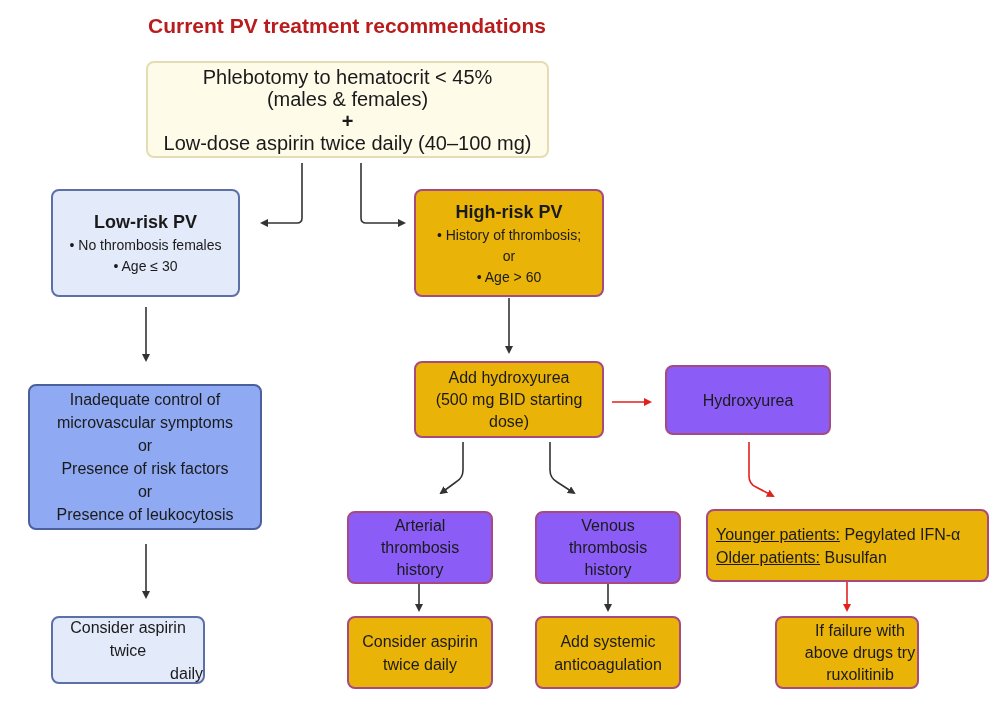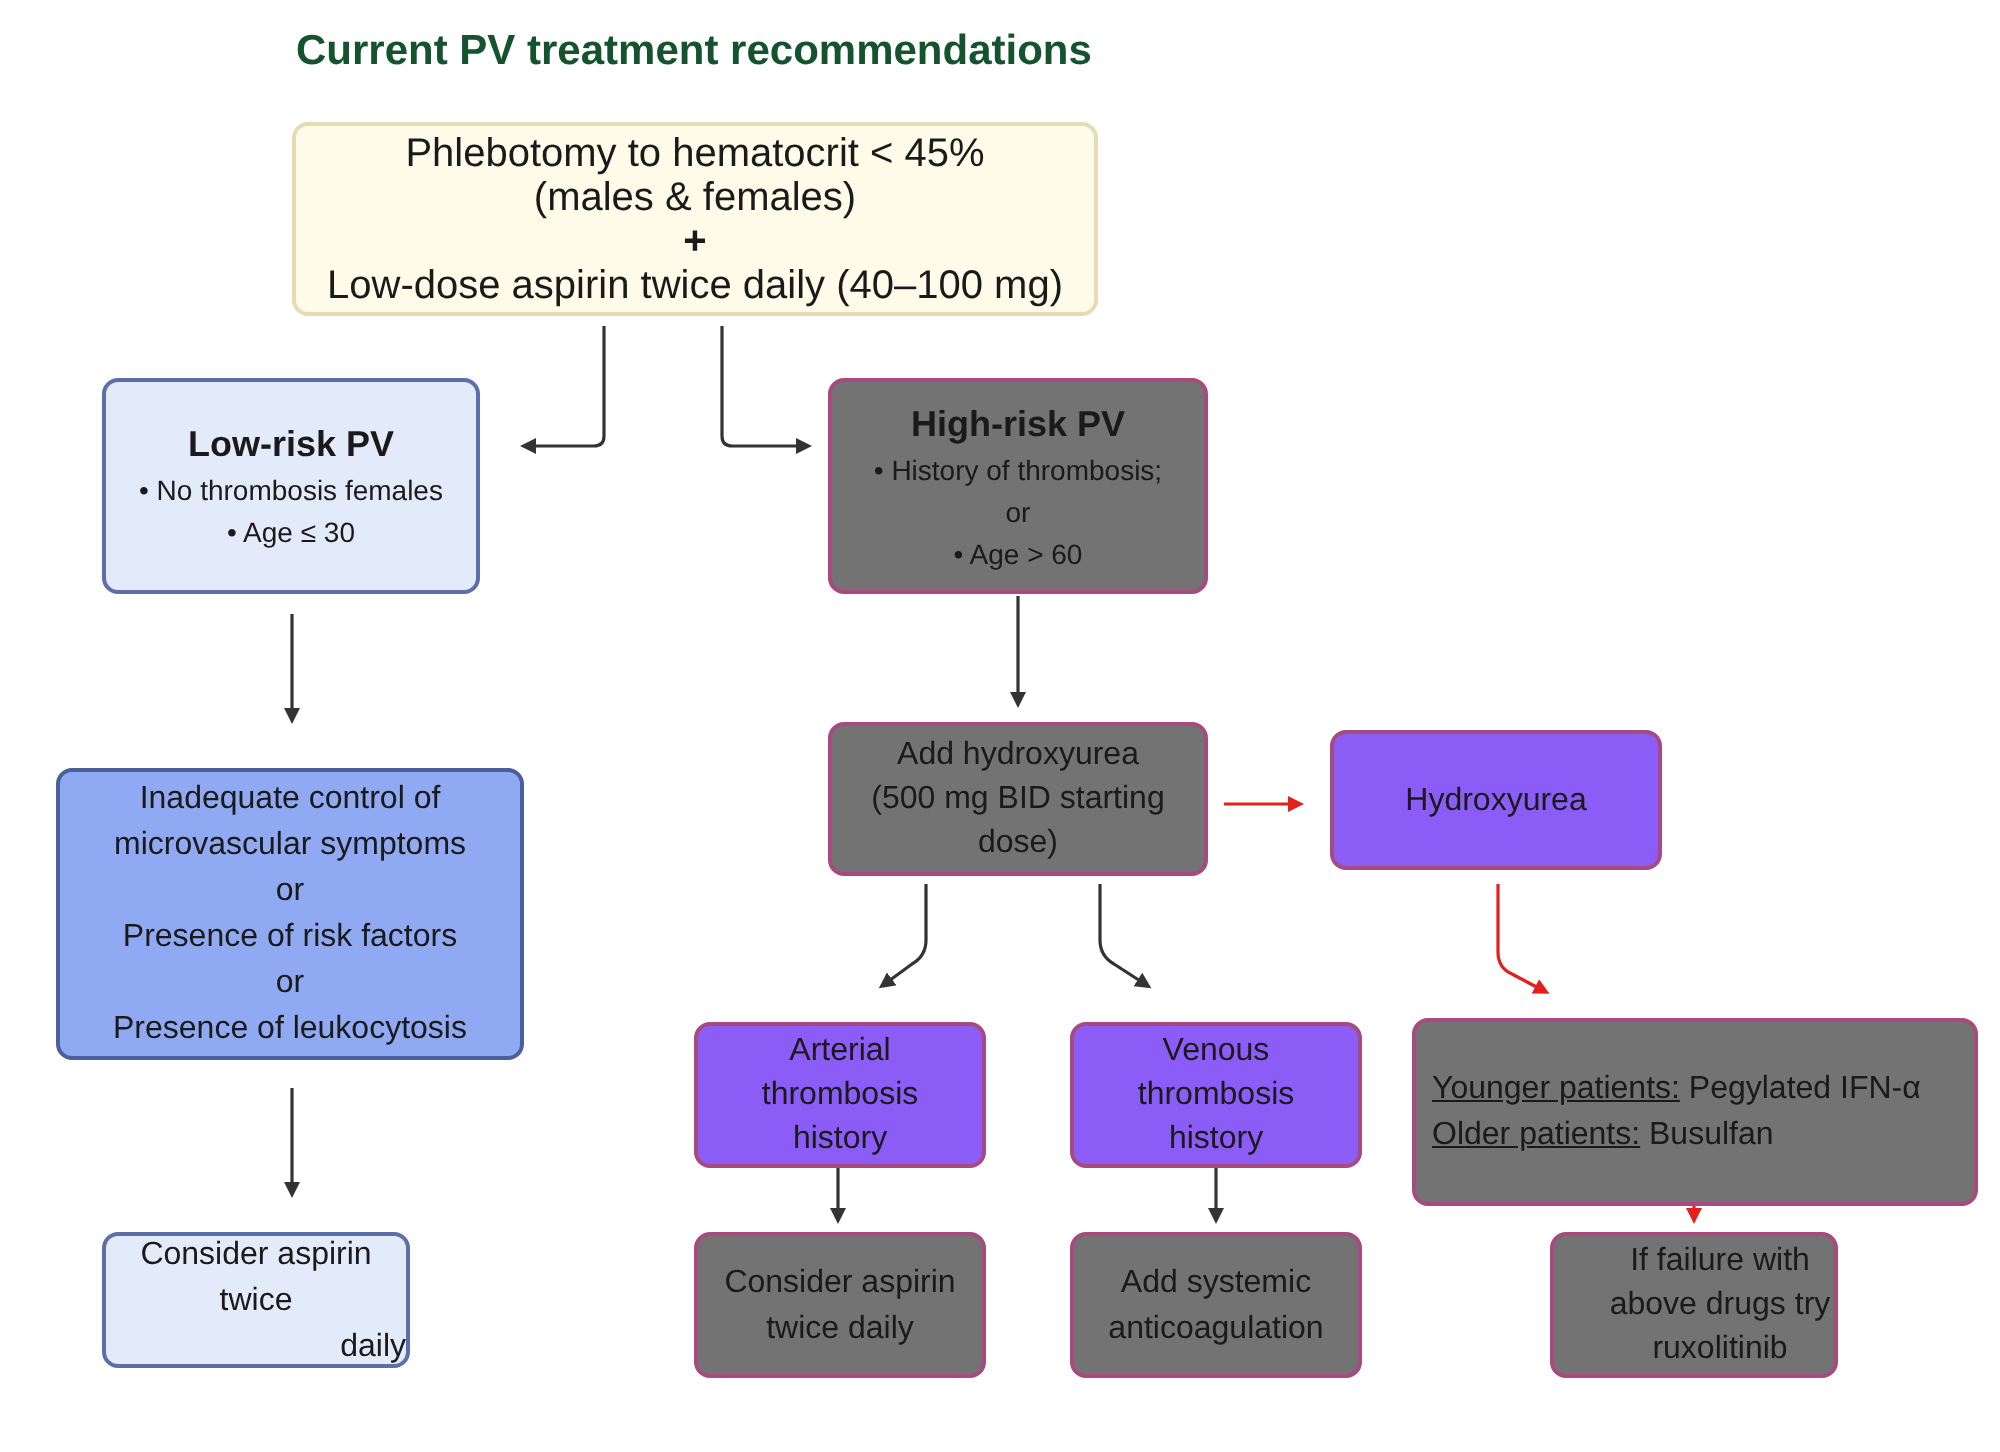--- a/index.html
+++ b/index.html
@@ -1,25 +1,25 @@
 <!DOCTYPE html>
 <html><head>
 <meta charset="utf-8">
 <style>
   html, body { margin: 0; padding: 0; background: #ffffff; }
   body { width: 1000px; height: 726px; position: relative; overflow: hidden;
          font-family: "Liberation Sans", sans-serif; color: #1a1a1a; }
-  .title { position: absolute; left: 148px; top: 14px; font-size: 21px; font-weight: bold; color: #14532d; white-space: nowrap; }
+  .title { position: absolute; left: 148px; top: 14px; font-size: 21px; font-weight: bold; color: #b91c1c; white-space: nowrap; }
   .box { position: absolute; box-sizing: border-box; border-radius: 8px; border: 2px solid;
          display: flex; flex-direction: column; align-items: center; justify-content: center;
          text-align: center; font-size: 16px; line-height: 23px; }
   .cream { background: #fefbe9; border-color: #e6dcb4; }
   .lightblue { background: #e3eafa; border-color: #5c6fa8; }
   .blue { background: #8fa9f2; border-color: #4a5f9c; }
-  .lightpink { background: #737373; border-color: #a64a7f; }
+  .lightpink { background: #eab308; border-color: #a64a7f; }
   .pink { background: #8b5cf6; border-color: #a64a7f; }
   .hdr { font-weight: bold; font-size: 18px; line-height: 26px; }
   .small { font-size: 14px; line-height: 21px; }
   .left-align { align-items: flex-start; text-align: left; padding-left: 8px; }
   u { text-decoration: underline; }
   svg.arrows { position: absolute; left: 0; top: 0; width: 1000px; height: 726px; pointer-events: none; }
 </style>
 </head>
 <body>
 
@@ -107,21 +107,21 @@
 <div class="box lightpink" style="left:347px; top:616px; width:146px; height:73px;">
   <span>Consider aspirin</span>
   <span>twice daily</span>
 </div>
 
 <div class="box lightpink" style="left:535px; top:616px; width:146px; height:73px;">
   <span>Add systemic</span>
   <span>anticoagulation</span>
 </div>
 
-<div class="box lightpink left-align" style="left:706px; top:509px; width:283px; height:94px;">
+<div class="box lightpink left-align" style="left:706px; top:509px; width:283px; height:73px;">
   <div>
     <u>Younger patients:</u><span> Pegylated IFN-α</span>
   </div>
   <div>
     <u>Older patients:</u><span> Busulfan</span>
   </div>
 </div>
 
 <div class="box lightpink" style="left:775px; top:616px; width:144px; height:73px; line-height:22px;padding-left:26px;">
   <span>If failure with</span>

